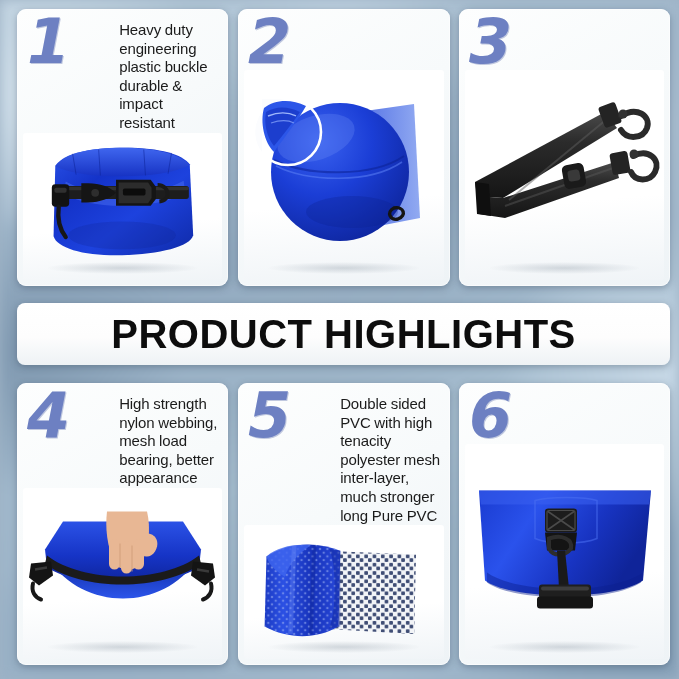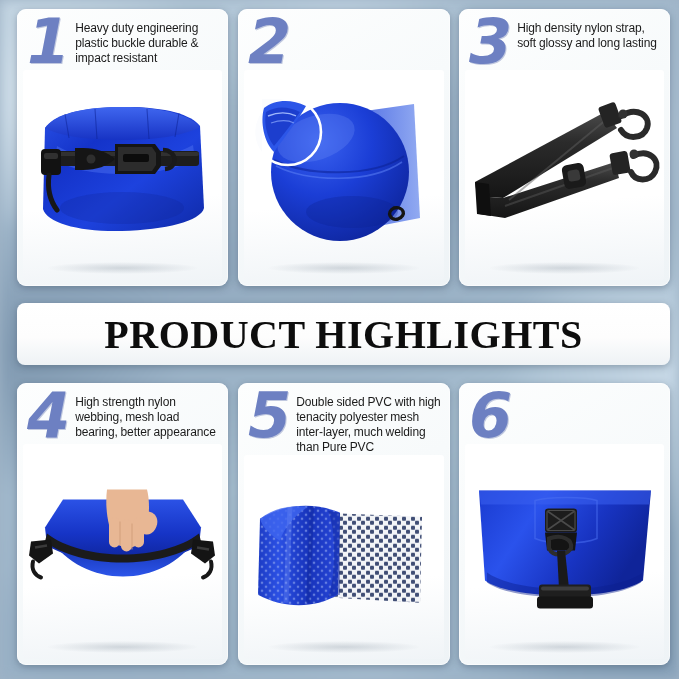--- a/index.html
+++ b/index.html
@@ -66,26 +66,27 @@
     font-weight: 700;
     font-style: italic;
     color: #6d80c2;
     text-shadow: 1px 1px 0 rgba(120,136,186,.45);
     flex: 0 0 auto;
     margin-top: -4px;
     letter-spacing: -2px;
   }
 
   .desc {
-    font-size: 12px;
+    font-size: 15px;
     line-height: 1.24;
     color: #1b1b1b;
     padding-top: 4px;
     letter-spacing: -.1px;
     word-spacing: -.4px;
+    margin-left: 44px;
   }
 
   .photo {
     position: relative;
     flex: 1 1 auto;
     margin: 0 6px 6px 6px;
     border-radius: 3px;
     background: linear-gradient(175deg, #ffffff 0%, #ffffff 62%, #f0f4f7 100%);
     overflow: hidden;
   }
@@ -106,21 +107,21 @@
     position: absolute;
     display: flex;
     align-items: center;
     justify-content: center;
     background: linear-gradient(180deg, #ffffff 0%, #fdfdfd 55%, #eef2f5 100%);
     border-radius: 8px;
     box-shadow: 0 2px 7px rgba(40,60,80,.34);
   }
 
   #banner h1 {
-    font-family: Liberation Serif, serif;
+    font-family: Liberation Sans, sans-serif;
     font-size: 40px;
     font-weight: 700;
     letter-spacing: .5px;
     color: #0d0d0d;
   }
 
   svg { display: block; width: 100%; height: 100%; }
 </style>
 </head>
 <body>
@@ -220,21 +221,20 @@
         <path d="M27 33 C36 30 44 30 50 33" stroke="#7f9df8" stroke-width="1.2" fill="none" opacity=".8"></path>
 
         <path d="M150 118 C160 116 163 126 154 129 C146 131 142 122 150 118 Z" fill="none" stroke="#141414" stroke-width="3.4"></path>
       </svg>
     </div>
   </div>
 
   <div class="card" style="left:459px; top:9px; width:211px; height:277px;">
     <div class="card-head">
       <div class="num">3</div>
-      <div class="desc">High density nylon strap, soft glossy and long lasting</div>
     </div>
     <div class="photo">
       <svg viewBox="0 0 199 170" preserveAspectRatio="xMidYMid meet">
         <defs>
           <linearGradient id="strapg" x1="0" y1="0" x2="0" y2="1">
             <stop offset="0%" stop-color="#4a4a4a"></stop>
             <stop offset="35%" stop-color="#2b2b2b"></stop>
             <stop offset="100%" stop-color="#151515"></stop>
           </linearGradient>
         </defs>
@@ -312,21 +312,21 @@
         <path d="M170 68 L190 70 L192 84 L182 92 L168 82 Z" fill="#141414"></path>
         <path d="M174 76 L186 78" stroke="#3a3a3a" stroke-width="2.5"></path>
         <path d="M188 90 C190 98 186 104 180 106" stroke="#181818" stroke-width="4" fill="none" stroke-linecap="round"></path>
       </svg>
     </div>
   </div>
 
   <div class="card" style="left:238px; top:383px; width:212px; height:282px;">
     <div class="card-head">
       <div class="num">5</div>
-      <div class="desc">Double sided PVC with high tenacity polyester mesh inter-layer, much welding than Pure PVC</div>
+      <div class="desc">Double sided PVC with high tenacity polyester mesh inter-layer, much stronger long Pure PVC</div>
     </div>
     <div class="photo">
       <svg viewBox="0 0 200 145" preserveAspectRatio="xMidYMid meet">
         <defs>
           <linearGradient id="pvc5" x1="0" y1="0" x2="1" y2="0">
             <stop offset="0%" stop-color="#1c3bc4"></stop>
             <stop offset="25%" stop-color="#2b50e4"></stop>
             <stop offset="62%" stop-color="#1733bb"></stop>
             <stop offset="100%" stop-color="#2848da"></stop>
           </linearGradient>

